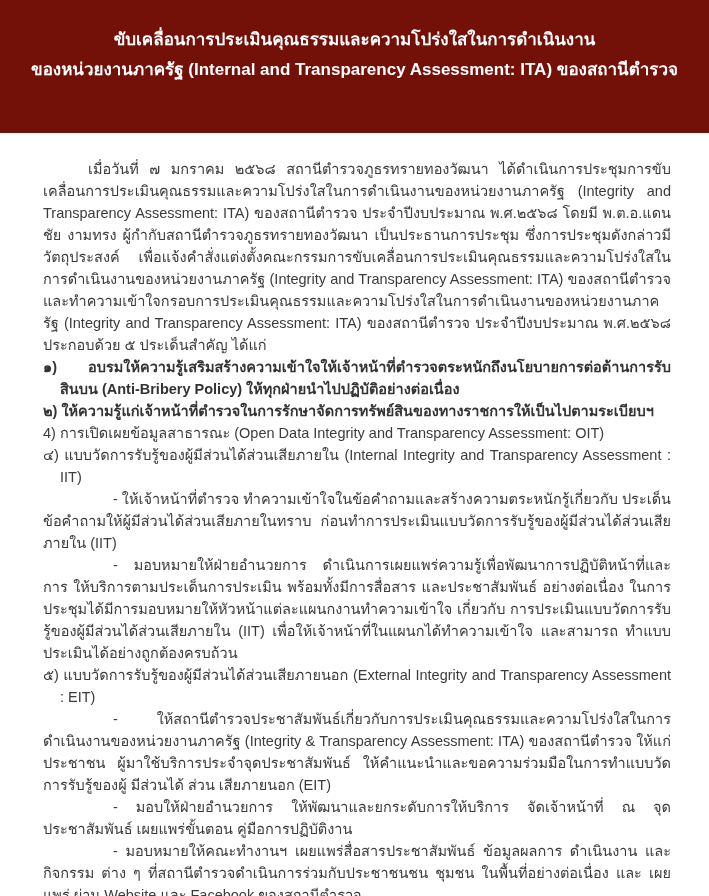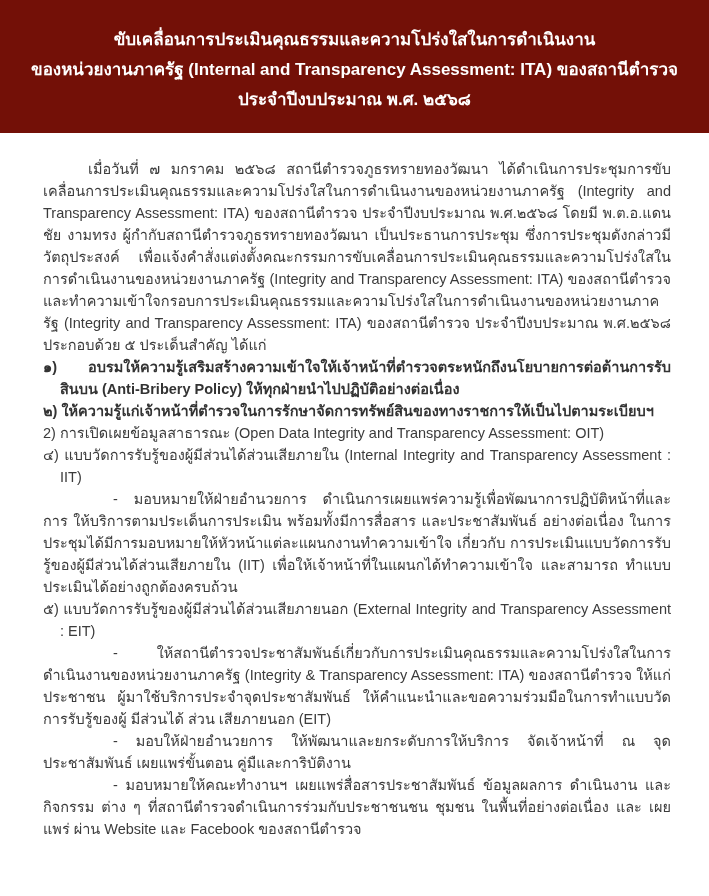--- a/index.html
+++ b/index.html
@@ -43,27 +43,27 @@
   }
   .dash { text-indent: 70px; }
   .bold { font-weight: bold; color: #333333; }
 </style>
 </head>
 <body style="background: rgb(255, 255, 255);">
 
 <div class="banner" style="background: rgb(115, 16, 7); color: rgb(255, 255, 255);">
   <div>ขับเคลื่อนการประเมินคุณธรรมและความโปร่งใสในการดำเนินงาน</div>
   <div>ของหน่วยงานภาครัฐ (Internal and Transparency Assessment: ITA) ของสถานีตำรวจ</div>
-  <div>ประจำปีงบประมาณ พ.ศ. ๒๕๖๘</div>
 </div>
 
 <div class="content" id="doc-body" style="color: rgb(59, 59, 59);">
     <p class="para">เมื่อวันที่ ๗ มกราคม ๒๕๖๘ สถานีตำรวจภูธรทรายทองวัฒนา ได้ดำเนินการประชุมการขับเคลื่อนการประเมินคุณธรรมและความโปร่งใสในการดำเนินงานของหน่วยงานภาครัฐ (Integrity and Transparency Assessment: ITA) ของสถานีตำรวจ ประจำปีงบประมาณ พ.ศ.๒๕๖๘ โดยมี พ.ต.อ.แดนชัย งามทรง ผู้กำกับสถานีตำรวจภูธรทรายทองวัฒนา เป็นประธานการประชุม ซึ่งการประชุมดังกล่าวมีวัตถุประสงค์ เพื่อแจ้งคำสั่งแต่งตั้งคณะกรรมการขับเคลื่อนการประเมินคุณธรรมและความโปร่งใสในการดำเนินงานของหน่วยงานภาครัฐ (Integrity and Transparency Assessment: ITA) ของสถานีตำรวจ และทำความเข้าใจกรอบการประเมินคุณธรรมและความโปร่งใสในการดำเนินงานของหน่วยงานภาครัฐ (Integrity and Transparency Assessment: ITA) ของสถานีตำรวจ ประจำปีงบประมาณ พ.ศ.๒๕๖๘ ประกอบด้วย ๕ ประเด็นสำคัญ ได้แก่</p>
     <p class="numbered bold">๑) อบรมให้ความรู้เสริมสร้างความเข้าใจให้เจ้าหน้าที่ตำรวจตระหนักถึงนโยบายการต่อต้านการรับสินบน (Anti-Bribery Policy) ให้ทุกฝ่ายนำไปปฏิบัติอย่างต่อเนื่อง</p>
     <p class="numbered bold">๒) ให้ความรู้แก่เจ้าหน้าที่ตำรวจในการรักษาจัดการทรัพย์สินของทางราชการให้เป็นไปตามระเบียบฯ</p>
-    <p class="numbered">2) การเปิดเผยข้อมูลสาธารณะ (Open Data Integrity and Transparency Assessment: OIT)</p>
+    <p class="numbered">4) การเปิดเผยข้อมูลสาธารณะ (Open Data Integrity and Transparency Assessment: OIT)</p>
     <p class="numbered">๔) แบบวัดการรับรู้ของผู้มีส่วนได้ส่วนเสียภายใน (Internal Integrity and Transparency Assessment : IIT)</p>
+    <p class="dash">- ให้เจ้าหน้าที่ตำรวจ ทำความเข้าใจในข้อคำถามและสร้างความตระหนักรู้เกี่ยวกับ ประเด็น ข้อคำถามให้ผู้มีส่วนได้ส่วนเสียภายในทราบ ก่อนทำการประเมินแบบวัดการรับรู้ของผู้มีส่วนได้ส่วนเสียภายใน (IIT)</p>
     <p class="dash">- มอบหมายให้ฝ่ายอำนวยการ ดำเนินการเผยแพร่ความรู้เพื่อพัฒนาการปฏิบัติหน้าที่และการ ให้บริการตามประเด็นการประเมิน พร้อมทั้งมีการสื่อสาร และประชาสัมพันธ์ อย่างต่อเนื่อง ในการประชุมได้มีการมอบหมายให้หัวหน้าแต่ละแผนกงานทำความเข้าใจ เกี่ยวกับ การประเมินแบบวัดการรับรู้ของผู้มีส่วนได้ส่วนเสียภายใน (IIT) เพื่อให้เจ้าหน้าที่ในแผนกได้ทำความเข้าใจ และสามารถ ทำแบบประเมินได้อย่างถูกต้องครบถ้วน</p>
     <p class="numbered">๕) แบบวัดการรับรู้ของผู้มีส่วนได้ส่วนเสียภายนอก (External Integrity and Transparency Assessment : EIT)</p>
     <p class="dash">- ให้สถานีตำรวจประชาสัมพันธ์เกี่ยวกับการประเมินคุณธรรมและความโปร่งใสในการ ดำเนินงานของหน่วยงานภาครัฐ (Integrity &amp; Transparency Assessment: ITA) ของสถานีตำรวจ ให้แก่ ประชาชน ผู้มาใช้บริการประจำจุดประชาสัมพันธ์ ให้คำแนะนำและขอความร่วมมือในการทำแบบวัดการรับรู้ของผู้ มีส่วนได้ ส่วน เสียภายนอก (EIT)</p>
-    <p class="dash">- มอบให้ฝ่ายอำนวยการ ให้พัฒนาและยกระดับการให้บริการ จัดเจ้าหน้าที่ ณ จุด ประชาสัมพันธ์ เผยแพร่ขั้นตอน คู่มืและการิบัติงาน</p>
+    <p class="dash">- มอบให้ฝ่ายอำนวยการ ให้พัฒนาและยกระดับการให้บริการ จัดเจ้าหน้าที่ ณ จุด ประชาสัมพันธ์ เผยแพร่ขั้นตอน คู่มือการปฏิบัติงาน</p>
     <p class="dash">- มอบหมายให้คณะทำงานฯ เผยแพร่สื่อสารประชาสัมพันธ์ ข้อมูลผลการ ดำเนินงาน และกิจกรรม ต่าง ๆ ที่สถานีตำรวจดำเนินการร่วมกับประชาชนชน ชุมชน ในพื้นที่อย่างต่อเนื่อง และ เผยแพร่ ผ่าน Website และ Facebook ของสถานีตำรวจ</p>
   </div>
 
 </body></html>

